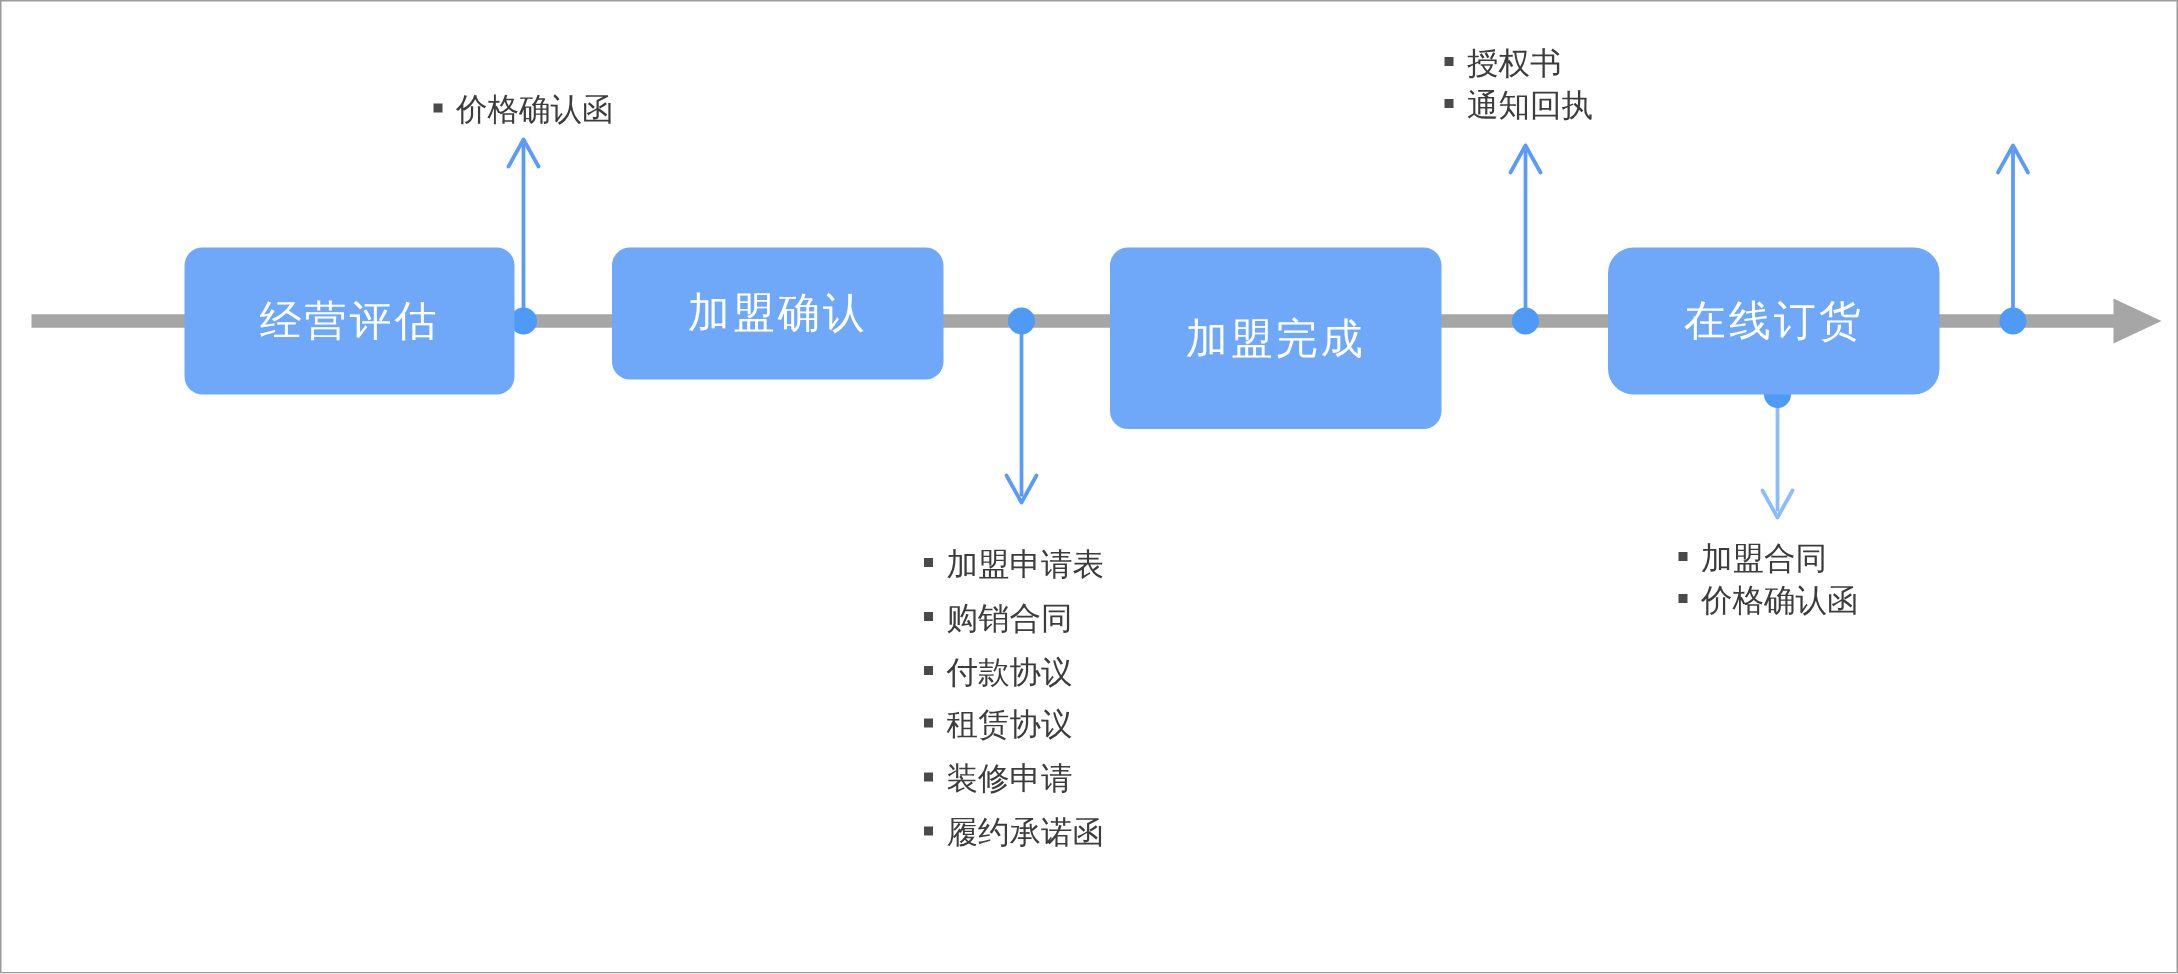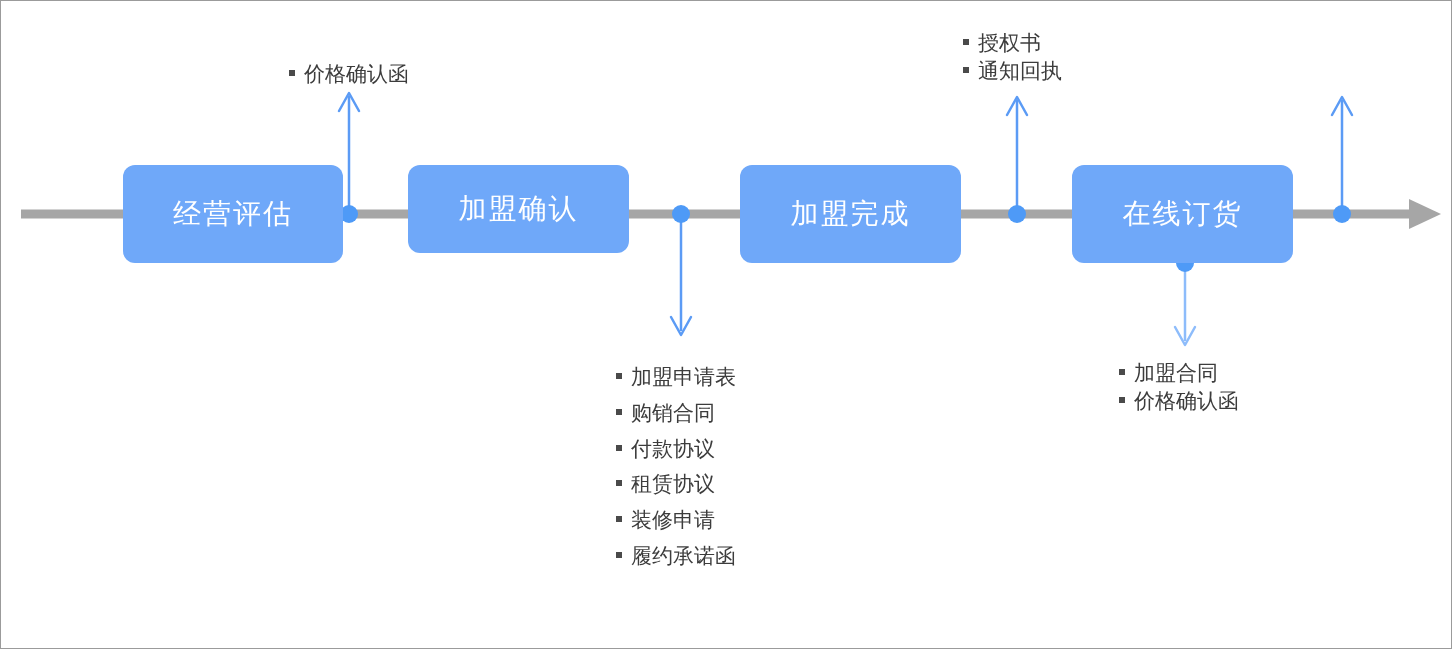--- a/index.html
+++ b/index.html
@@ -95,25 +95,25 @@
   </svg>
 
   <div class="stage-box" style="left:78px; top:164px; width:220px; height:98px;margin-left:44px;">
     <span>经营评估</span>
   </div>
 
   <div class="stage-box" style="left:407px; top:164px; width:221px; height:88px;">
     <span>加盟确认</span>
   </div>
 
-  <div class="stage-box" style="left:739px; top:164px; width:221px; height:98px;">
+  <div class="stage-box" style="left:739px; top:164px; width:221px; height:121px;">
     <span>加盟完成</span>
   </div>
 
-  <div class="stage-box" style="left:1071px; top:164px; width:221px; height:98px;">
+  <div class="stage-box" style="left:1071px; top:164px; width:221px; height:98px;border-radius:17px;">
     <span>在线订货</span>
   </div>
 
   <div class="anno" style="left:288px; top:59px;">
     <div class="anno-item">
       <span class="bullet"></span>
       <span class="anno-text">价格确认函</span>
     </div>
   </div>
 

